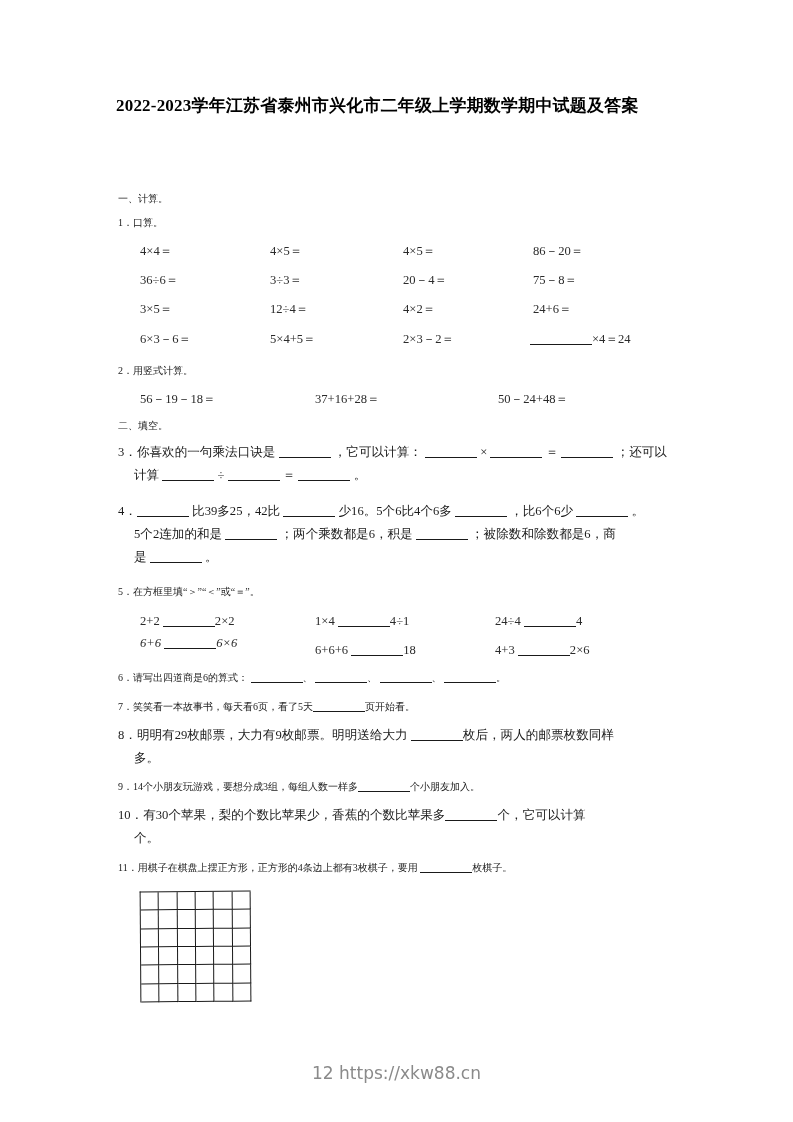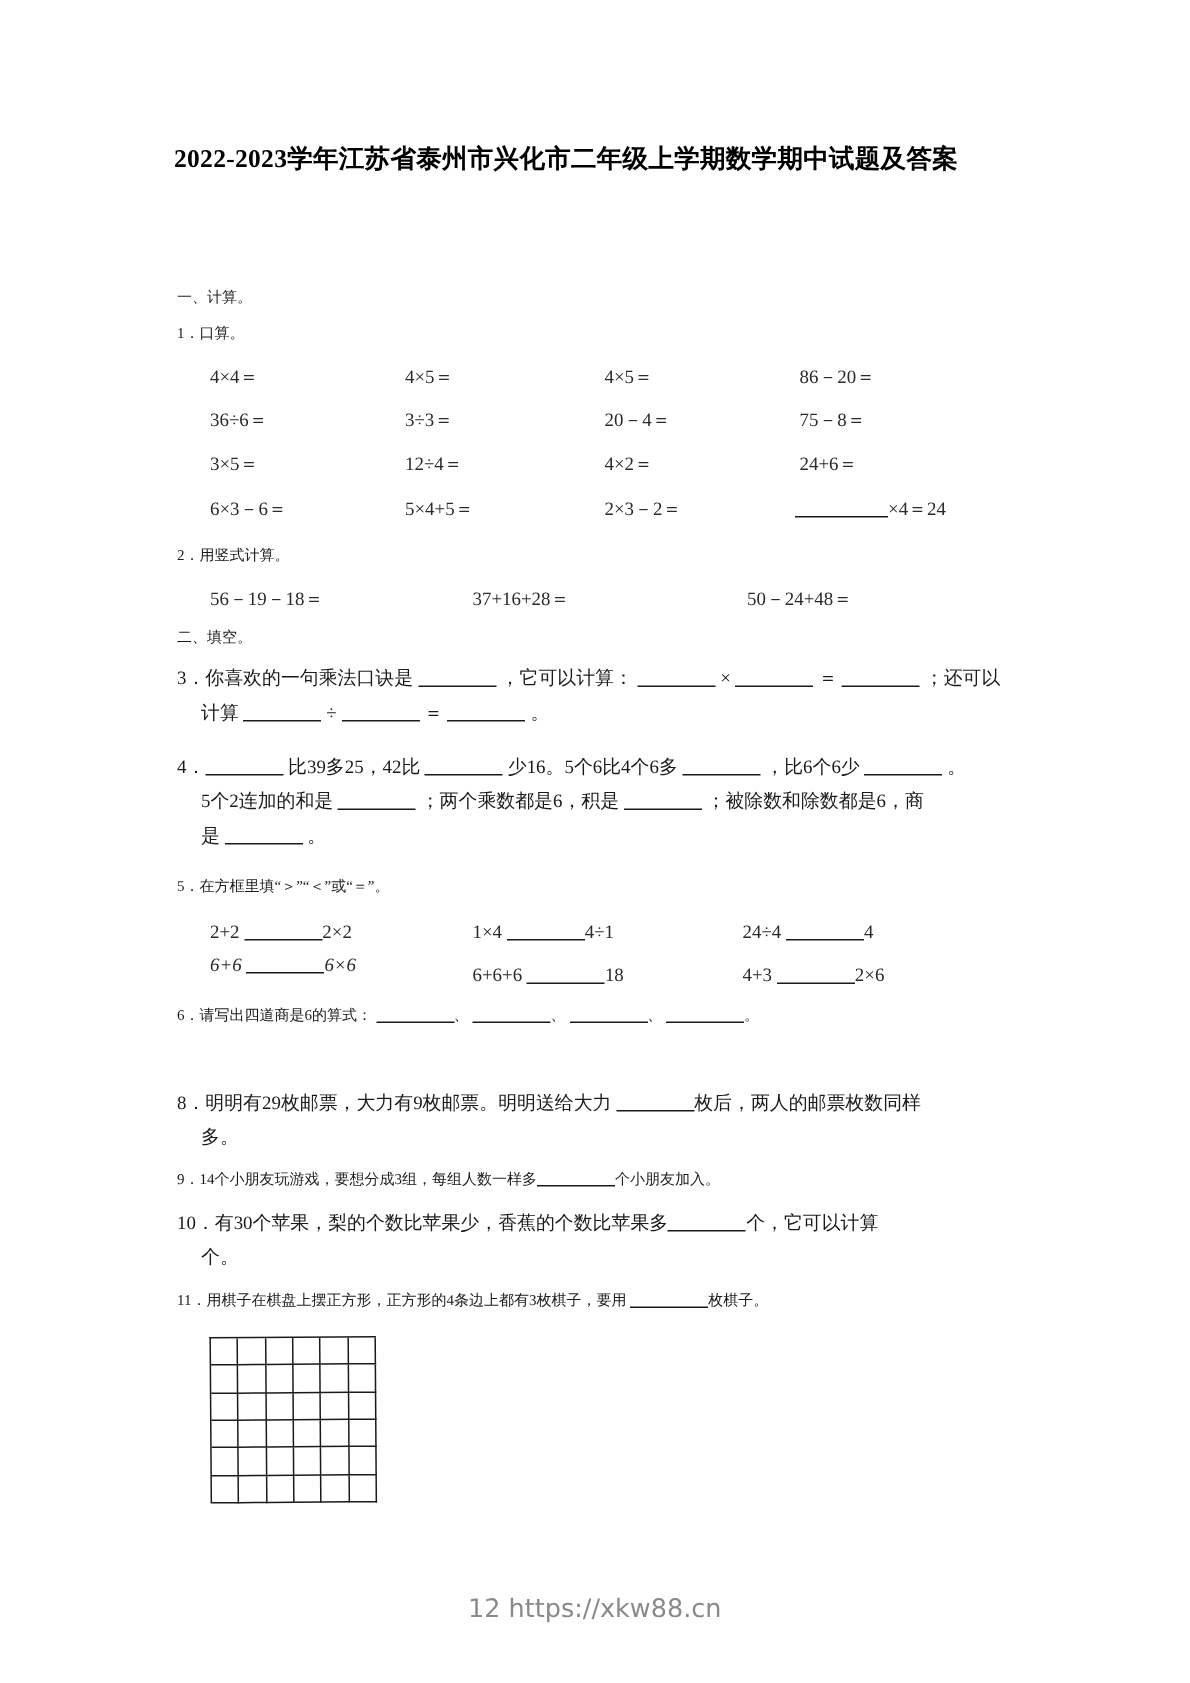--- a/index.html
+++ b/index.html
@@ -185,20 +185,23 @@
   <div class="expr" style="left:495px; top:641px;"><span>4+3</span> <span class="blk b-md"></span><span>2×6</span></div>
 
   <div class="qline" style="left:118px; top:667px;">
     <span>6．请写出四道商是6的算式：</span>
     <span class="blk b-md"></span><span>、</span>
     <span class="blk b-md"></span><span>、</span>
     <span class="blk b-md"></span><span>、</span>
     <span class="blk b-md"></span><span>。</span>
   </div>
 
+  <div class="qline" style="left:118px; top:696px;">
+    <span>7．笑笑看一本故事书，每天看6页，看了5天</span><span class="blk b-md"></span><span>页开始看。</span>
+  </div>
 
   <div class="wrapq" style="left:118px; top:724px; width:570px;">
     <span>8．明明有29枚邮票，大力有9枚邮票。明明送给大力</span>
     <span class="blk b-md"></span><span>枚后，两人的邮票枚数同样</span>
     <span class="ind" style="padding-left:16px;">多。</span>
   </div>
 
   <div class="qline" style="left:118px; top:776px;">
     <span>9．14个小朋友玩游戏，要想分成3组，每组人数一样多</span><span class="blk b-md"></span><span>个小朋友加入。</span>
   </div>

